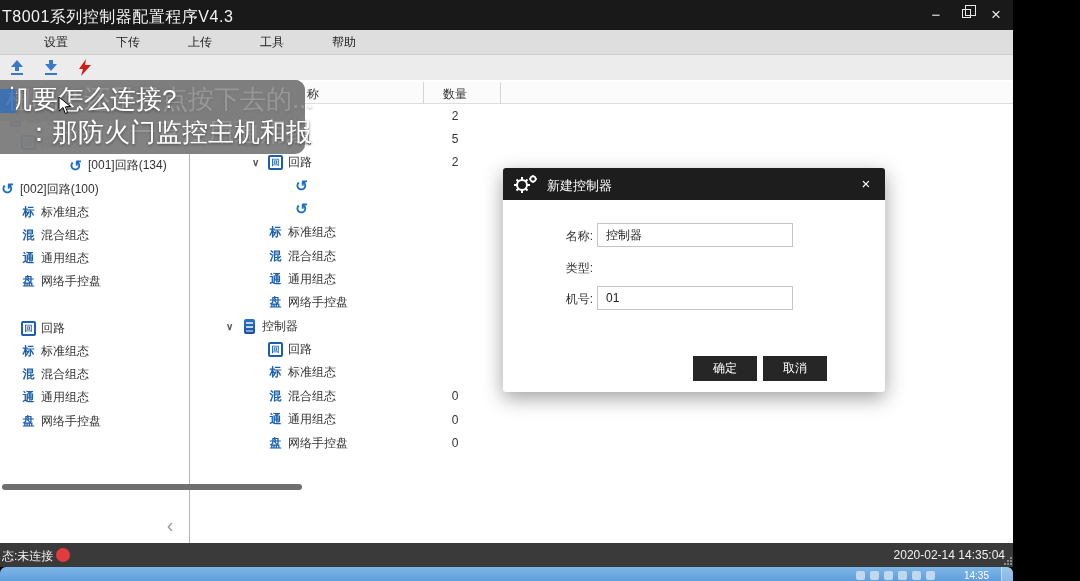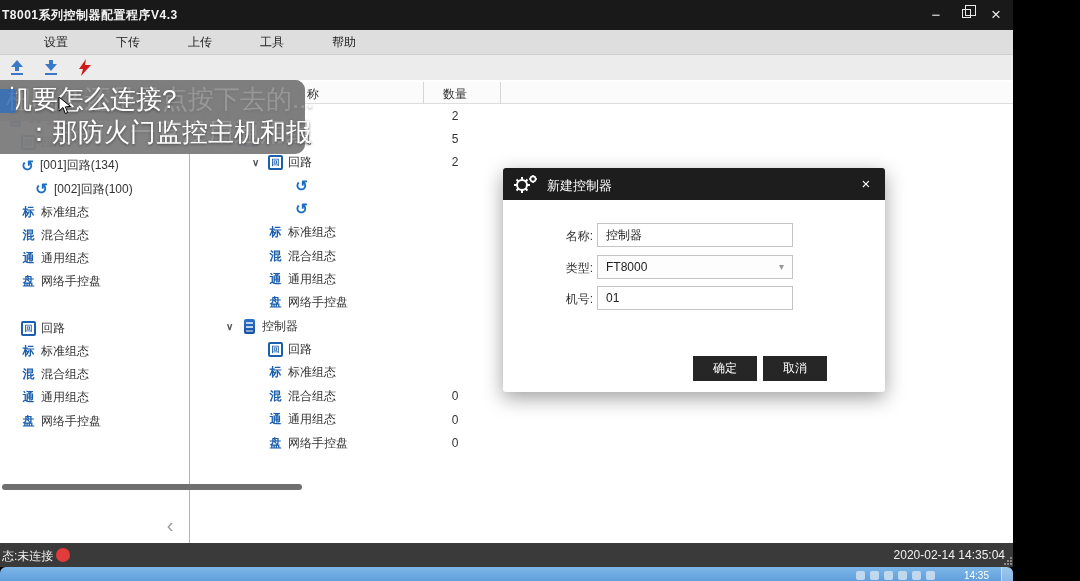--- a/index.html
+++ b/index.html
@@ -2,21 +2,21 @@
 <html><head>
 <meta charset="utf-8">
 <style>
   * { margin:0; padding:0; box-sizing:border-box; }
   body { font-family:"Liberation Sans", sans-serif; background:#000; }
   .screen { position:relative; width:1080px; height:581px; background:#000; overflow:hidden; }
   .window { position:absolute; left:0; top:0; width:1013px; height:567px; background:#fff; }
 
   
   .titlebar { position:absolute; left:0; top:0; width:100%; height:30px; background:#191919; color:#f2f2f2; }
-  .titlebar .title { position:absolute; left:2px; top:7px; font-size:12px; font-weight:bold; letter-spacing:.5px; }
+  .titlebar .title { position:absolute; left:2px; top:7px; font-size:16px; font-weight:normal; letter-spacing:.5px; }
   .win-btn { position:absolute; top:0; width:30px; height:30px; color:#e8e8e8; font-size:15px; text-align:center; line-height:30px; cursor:default; }
   .btn-min { right:62px; } .btn-restore { right:30px; } .btn-close { right:2px; font-size:17px; }
   .restore-glyph { position:absolute; left:9px; top:9px; width:9px; height:9px; border:1.5px solid #e8e8e8; background:#191919; }
   .restore-glyph::before { content:""; position:absolute; left:2px; top:-5px; width:9px; height:9px; border:1.5px solid #e8e8e8; }
 
   
   .menubar { position:absolute; left:0; top:30px; width:100%; height:25px; background:#dedede; display:flex; align-items:center; padding-left:38px; gap:36px; border-bottom:1px solid #cfcfcf; }
   .menubar .mi { font-size:12px; color:#222; padding:2px 6px; }
   .toolbar { position:absolute; left:0; top:55px; width:100%; height:25px; background:#ececec; display:flex; align-items:center; padding-left:6px; gap:12px; }
   .tbtn { width:22px; height:20px; display:flex; align-items:center; justify-content:center; }
@@ -154,26 +154,26 @@
             <div class="lp-row red" style="padding-left: 8px;">
               <span class="ti" data-icon="host"></span>
               <span class="lbl">00号主机</span>
             </div>
 
             <div class="lp-row" style="padding-left: 21px;">
               <span class="ti" data-icon="loop"></span>
               <span class="lbl">回路</span>
             </div>
 
-            <div class="lp-row" style="padding-left: 20px;">
+            <div class="lp-row" style="padding-left: 42px; margin-left: 26px;">
               <span class="ti" data-icon="circuit"></span>
               <span class="lbl">[001]回路(134)</span>
             </div>
 
-            <div class="lp-row" style="padding-left: 34px;">
+            <div class="lp-row" style="">
               <span class="ti" data-icon="circuit"></span>
               <span class="lbl">[002]回路(100)</span>
             </div>
 
             <div class="lp-row" style="padding-left: 21px;">
               <span class="ti" data-icon="std"></span>
               <span class="lbl">标准组态</span>
             </div>
 
             <div class="lp-row" style="padding-left: 21px;">
@@ -361,24 +361,20 @@
             <span class="dlg-title">新建控制器</span>
             <span class="dlg-close">×</span>
           </div>
 
           <div class="dlg-row" style="top:55px">
             <span class="dlg-label">名称:</span>
             <input class="dlg-input" value="控制器" style="">
           </div>
           <div class="dlg-row" style="top:87px">
             <span class="dlg-label">类型:</span>
-            <div class="dlg-select">
-              <span>FT8000</span>
-              <span class="dlg-caret">▾</span>
-            </div>
           </div>
           <div class="dlg-row" style="top:118px">
             <span class="dlg-label">机号:</span>
             <input class="dlg-input" value="01" style="">
           </div>
 
           <div class="dlg-btn btn-ok">确定</div>
           <div class="dlg-btn btn-cancel">取消</div>
         </div>
       </div>

